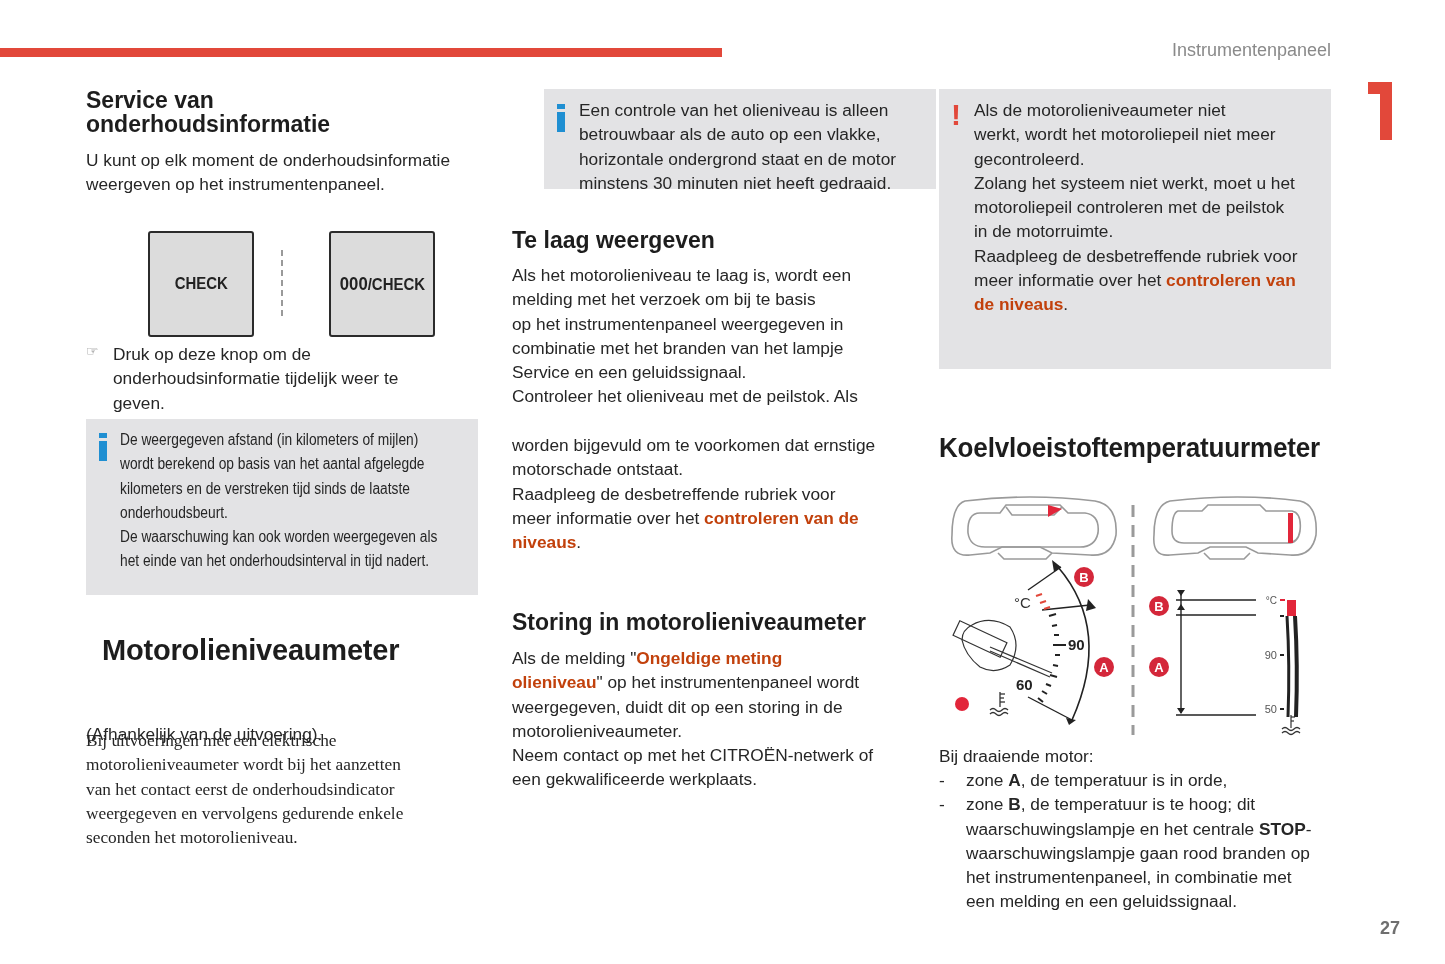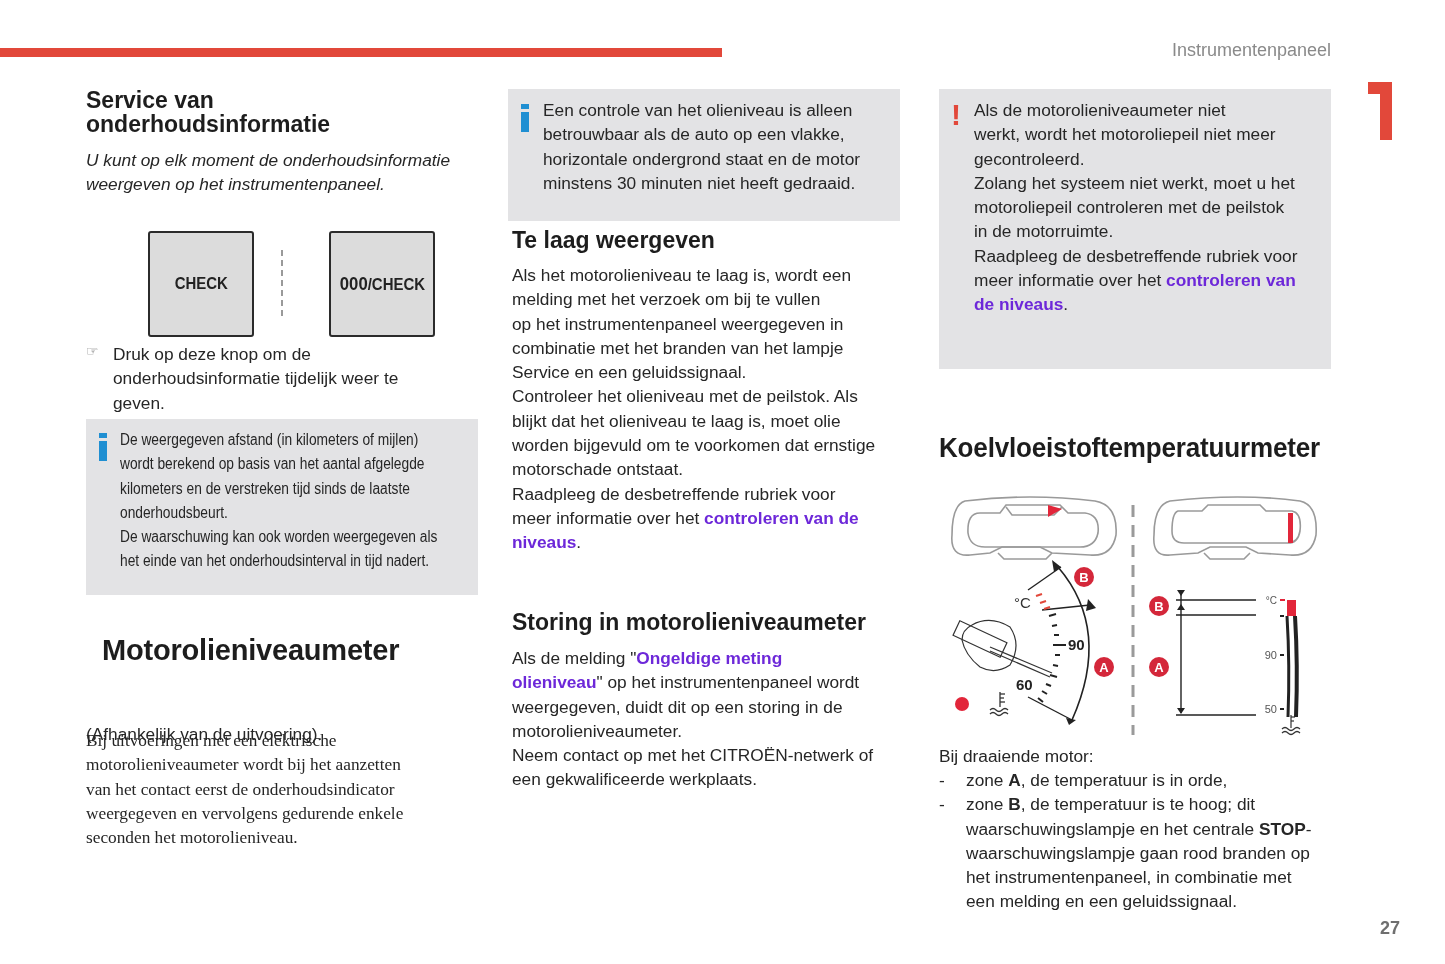--- a/index.html
+++ b/index.html
@@ -7,21 +7,21 @@
          font-family:"Liberation Sans", sans-serif; color:#222; }
   .abs { position:absolute; }
   .redbar { left:0; top:48px; width:722px; height:9px; background:#e2483a; }
   .chapter-title { left:1100px; top:40px; width:231px; text-align:right; font-size:18px; color:#8a8a8a; }
   .chapter-num { left:1366px; top:82px; width:30px; height:58px; }
   .page-num { left:1370px; top:918px; width:40px; font-size:18px; font-weight:bold; color:#6f6f6f; text-align:center; }
 
   h2.sub { margin:0; font-size:23px; font-weight:bold; line-height:24px; color:#1d1d1d; }
   h1.big { margin:0; font-size:29px; font-weight:bold; color:#1d1d1d; letter-spacing:-0.2px; }
   p.t { margin:0; font-size:17.3px; line-height:24.3px; color:#262626; }
-  p.t b { color:#6d28d9; }
+  p.t b { color:#c2410c; }
   .box { background:#e3e3e5; }
   .narrow { font-family:"Liberation Sans", sans-serif; font-size:16px; line-height:24.3px; transform:scaleX(0.86); transform-origin:0 0; width:450px; color:#262626; }
 
   .info-icon { width:8px; height:28px; }
   .info-icon .dot { width:8px; height:5px; background:#1f8fd2; }
   .info-icon .bar { width:8px; height:20px; background:#1f8fd2; margin-top:3px; }
   .warn-icon { width:10px; height:28px; color:#e2483a; font-weight:bold; font-size:30px; line-height:28px; }
 
   .btnbox { width:102px; height:102px; background:#dcdcdc; border:2px solid #2b2b2b; border-radius:3px;
             display:flex; align-items:center; justify-content:center; font-weight:bold; color:#222; }
@@ -42,21 +42,21 @@
 <svg class="abs chapter-num" viewBox="0 0 30 58">
   <polygon points="2,0 26,0 26,58 14,58 14,12 2,12" fill="#e2483a"></polygon>
 </svg>
 <div class="abs page-num">27</div>
 
 <div class="abs" style="left:86px; top:88px; width:400px;">
   <h2 class="sub">
     <span>Service van</span><br>
     <span>onderhoudsinformatie</span>
   </h2>
-  <p class="t" style="margin-top:12px;font-style:italic;">
+  <p class="t" style="margin-top:12px;">
     <span>U kunt op elk moment de onderhoudsinformatie</span><br><span>weergeven op het instrumentenpaneel.</span>
   </p>
 </div>
 
 <div class="abs btnbox" style="left:148px; top:231px;">
   <span class="lbl">CHECK</span>
 </div>
 <div class="abs dash-v" style="left:281px; top:250px; height:66px;"></div>
 <div class="abs btnbox" style="left:329px; top:231px;">
   <span class="lbl"><span class="big">000</span><span>/CHECK</span></span>
@@ -83,39 +83,39 @@
     <span>het einde van het onderhoudsinterval in tijd nadert.</span>
   </div>
 </div>
 
 <h1 class="abs big" style="left:86px; top:634px;margin-left:16px;">Motorolieniveaumeter</h1>
 <p class="abs t" style="left:86px; top:722px;text-align:right;">(Afhankelijk van de uitvoering).</p>
 <p class="abs t" style="left:86px; top:729px; width:400px;font-family:Liberation Serif, serif;">
   <span>Bij uitvoeringen met een elektrische</span><br><span>motorolieniveaumeter wordt bij het aanzetten</span><br><span>van het contact eerst de onderhoudsindicator</span><br><span>weergegeven en vervolgens gedurende enkele</span><br><span>seconden het motorolieniveau.</span>
 </p>
 
-<div class="abs box" style="left:508px; top:89px; width:392px; height:132px;">
+<div class="abs box" style="left:544px; top:89px; width:392px; height:100px;">
   <div class="abs info-icon" style="left:13px; top:15px;">
       <div class="dot"></div>
       <div class="bar"></div>
     </div>
   <p class="abs t" style="left:35px; top:9px; width:360px;">
     <span>Een controle van het olieniveau is alleen</span><br><span>betrouwbaar als de auto op een vlakke,</span><br><span>horizontale ondergrond staat en de motor</span><br><span>minstens 30 minuten niet heeft gedraaid.</span>
   </p>
 </div>
 
 <h2 class="abs sub" style="left:512px; top:228px;">Te laag weergeven</h2>
 <p class="abs t" style="left:512px; top:263px; width:400px;">
   <span>Als het motorolieniveau te laag is, wordt een</span><br>
-  <span>melding met het verzoek om bij te vullen</span><br>
+  <span>melding met het verzoek om bij te basis</span><br>
   <span>op het instrumentenpaneel weergegeven in</span><br>
   <span>combinatie met het branden van het lampje</span><br>
   <span>Service en een geluidssignaal.</span><br>
   <span>Controleer het olieniveau met de peilstok. Als</span><br>
-  <span>blijkt dat het olieniveau te laag is, moet olie</span><br>
+  <br>
   <span>worden bijgevuld om te voorkomen dat ernstige</span><br>
   <span>motorschade ontstaat.</span><br>
   <span>Raadpleeg de desbetreffende rubriek voor</span><br>
   <span>meer informatie over het </span><b>controleren van de</b><br>
   <b>niveaus</b><span>.</span>
 </p>
 
 <h2 class="abs sub" style="left:512px; top:610px;">Storing in motorolieniveaumeter</h2>
 <p class="abs t" style="left:512px; top:646px; width:400px;">
   <span>Als de melding "</span><b>Ongeldige meting</b><br>

